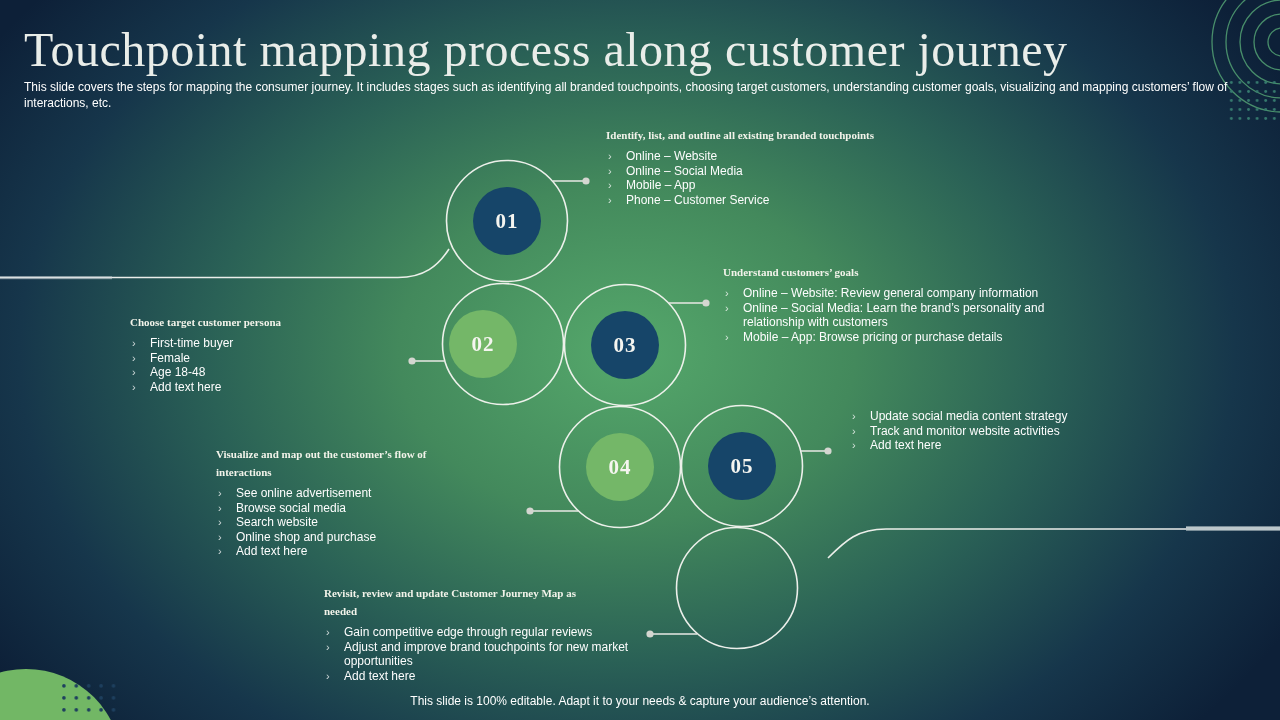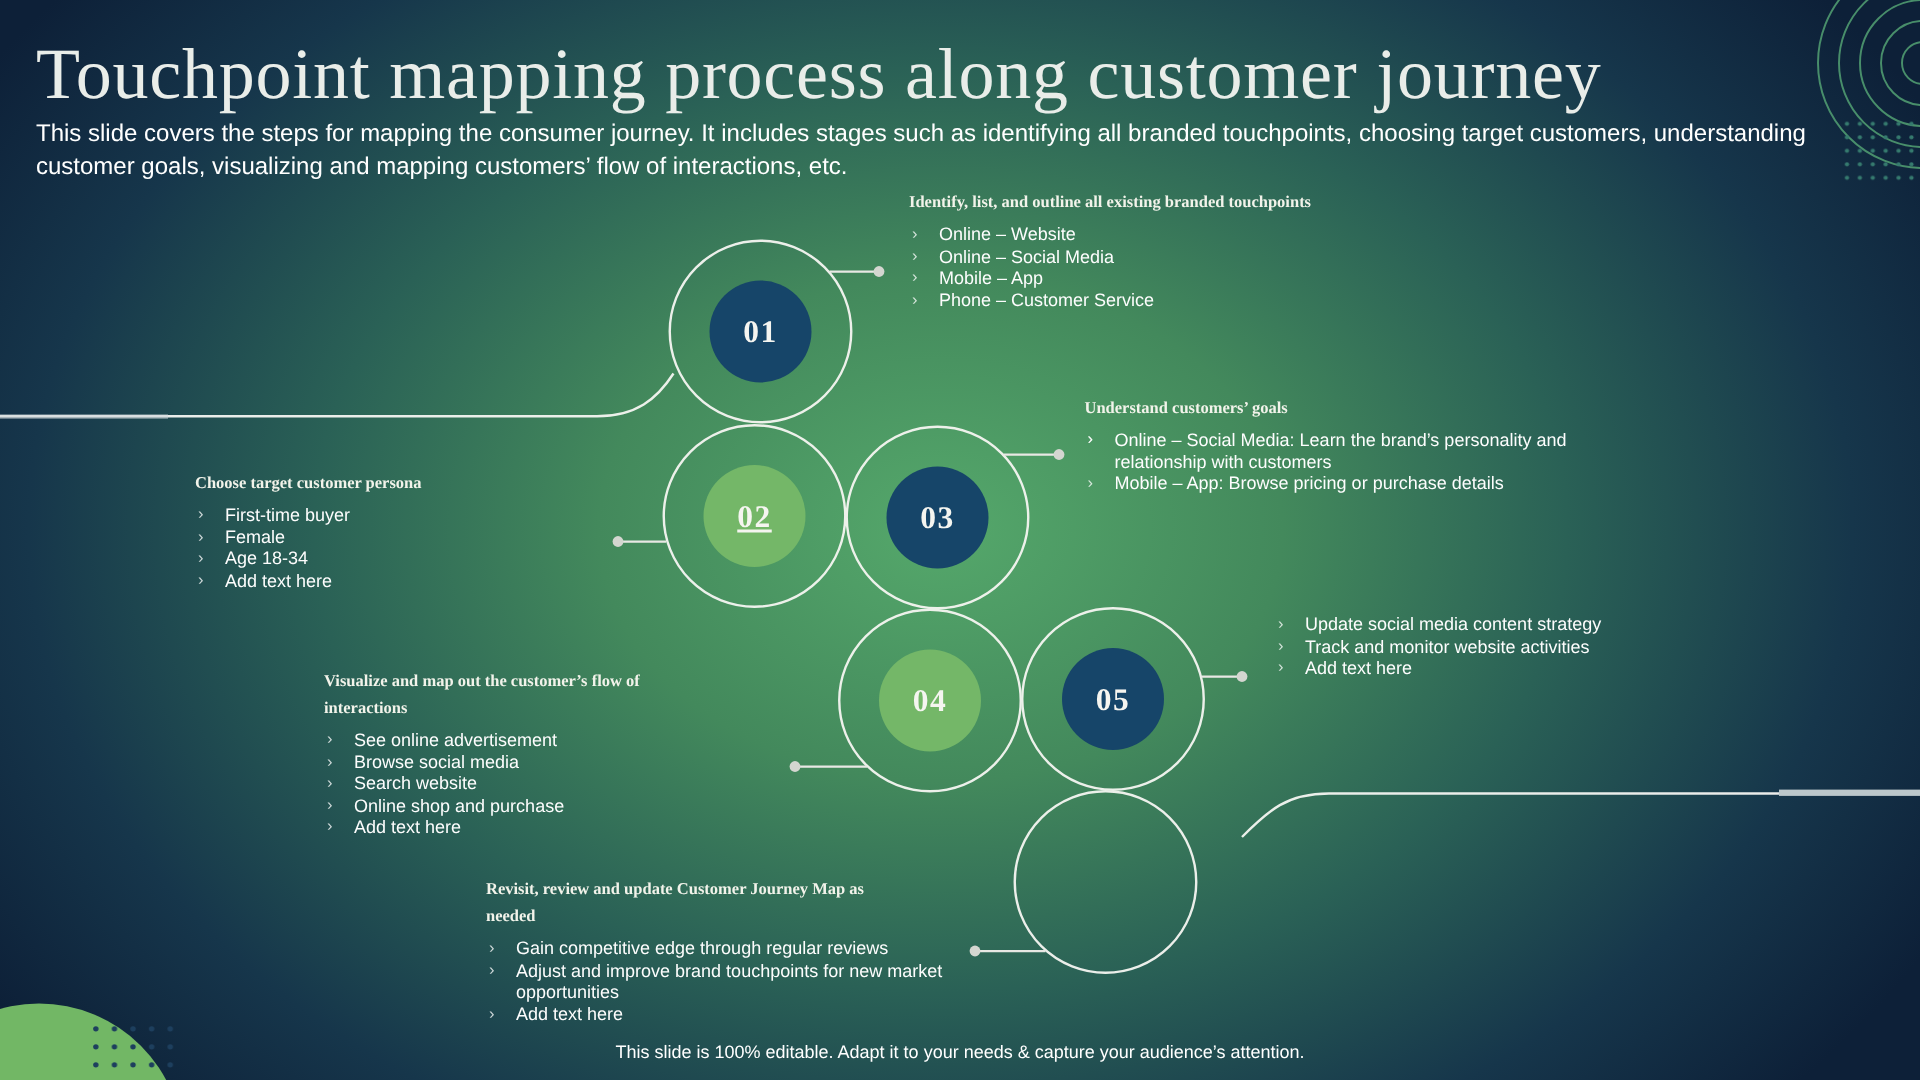--- a/index.html
+++ b/index.html
@@ -12,21 +12,21 @@
   }
   .abs{position:absolute;}
   #title{
     left:24px;top:22px;
     font-family:"Liberation Serif","DejaVu Serif",serif;
     font-size:48px;font-weight:400;color:#e9ede9;letter-spacing:.5px;
     white-space:nowrap;
   }
   #subtitle{
     left:24px;top:79px;width:1232px;
-    font-size:16px;line-height:1.35;color:#ffffff;
+    font-size:12px;line-height:1.35;color:#ffffff;
   }
   .step-block h3{
     margin:0;font-family:"Liberation Serif","DejaVu Serif",serif;
     font-size:11px;line-height:18px;font-weight:700;color:#f2f3ea;
   }
   .step-block h3.one-line{white-space:nowrap;}
   .step-block ul{
     list-style:none;margin:5px 0 0 0;padding:0;
     font-size:12px;line-height:14.5px;color:#fdfdfd;
   }
@@ -102,21 +102,21 @@
       <circle cx="586" cy="181" r="3.6"></circle>
       <circle cx="412" cy="361" r="3.6"></circle>
       <circle cx="706" cy="303" r="3.6"></circle>
       <circle cx="530" cy="511" r="3.6"></circle>
       <circle cx="828" cy="451" r="3.6"></circle>
       <circle cx="650" cy="634" r="3.6"></circle>
     </g>
   </svg>
 
   <div class="badge dark" style="left:473px;top:187px;">01</div>
-  <div class="badge green" style="left:469px;top:310px;text-decoration:underline;">02</div>
+  <div class="badge green" style="left:449px;top:310px;">02</div>
   <div class="badge dark" style="left:591px;top:311px;">03</div>
   <div class="badge green" style="left:586px;top:433px;">04</div>
   <div class="badge dark" style="left:708px;top:432px;">05</div>
 
   <div id="title" class="abs">Touchpoint mapping process along customer journey</div>
   <div id="subtitle" class="abs">This slide covers the steps for mapping the consumer journey. It includes stages such as identifying all branded touchpoints, choosing target customers, understanding customer goals, visualizing and mapping customers’ flow of interactions, etc.</div>
 
   <div class="abs step-block" style="left:606px;top:126px;">
     <h3 class="one-line">Identify, list, and outline all existing branded touchpoints</h3>
     <ul style="width:320px;">
@@ -125,29 +125,29 @@
       <li><span class="bullet-marker">›</span><span>Mobile – App</span></li>
       <li><span class="bullet-marker">›</span><span>Phone – Customer Service</span></li>
     </ul>
   </div>
 
   <div class="abs step-block" style="left:130px;top:313px;">
     <h3 class="one-line">Choose target customer persona</h3>
     <ul style="width:200px;">
       <li><span class="bullet-marker">›</span><span>First-time buyer</span></li>
       <li><span class="bullet-marker">›</span><span>Female</span></li>
-      <li><span class="bullet-marker">›</span><span>Age 18-34</span></li>
+      <li><span class="bullet-marker">›</span><span>Age 18-48</span></li>
       <li><span class="bullet-marker">›</span><span>Add text here</span></li>
     </ul>
   </div>
 
   <div class="abs step-block" style="left:723px;top:263px;">
     <h3 class="one-line">Understand customers’ goals</h3>
     <ul style="width:352px;">
-      <li><span class="bullet-marker">›</span></li>
+      <li><span class="bullet-marker">›</span><span>Online – Website: Review general company information</span></li>
       <li><span class="bullet-marker">›</span><span>Online – Social Media: Learn the brand’s personality and relationship with customers</span></li>
       <li><span class="bullet-marker">›</span><span>Mobile – App:  Browse pricing or purchase details</span></li>
     </ul>
   </div>
 
   <div class="abs step-block" style="left:216px;top:445px;">
     <h3 style="width:245px;">Visualize and map out the customer’s flow of interactions</h3>
     <ul style="width:220px;">
       <li><span class="bullet-marker">›</span><span>See online advertisement</span></li>
       <li><span class="bullet-marker">›</span><span>Browse social media</span></li>

